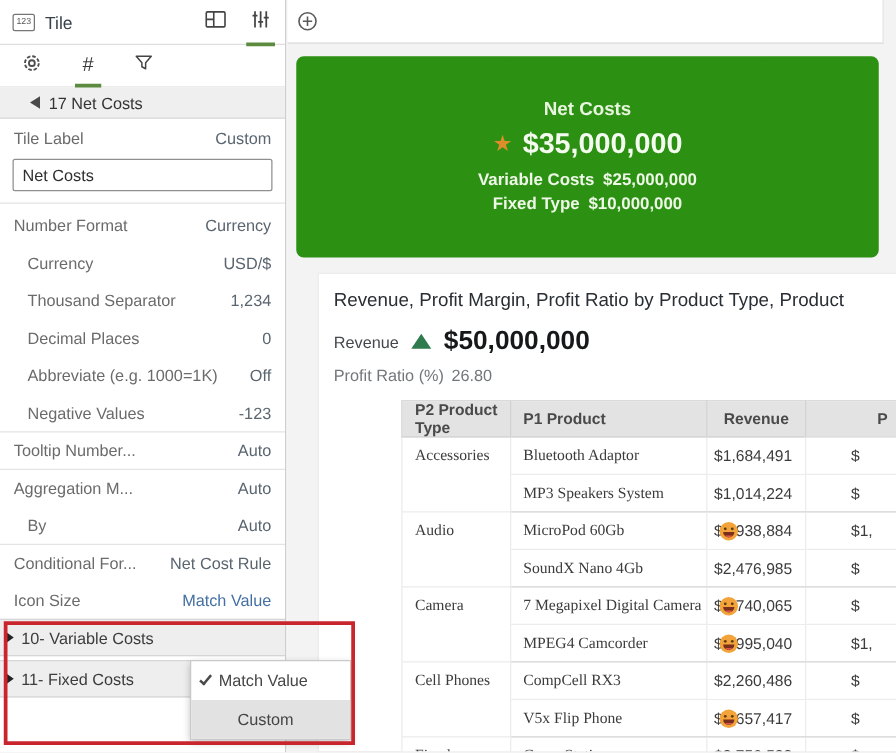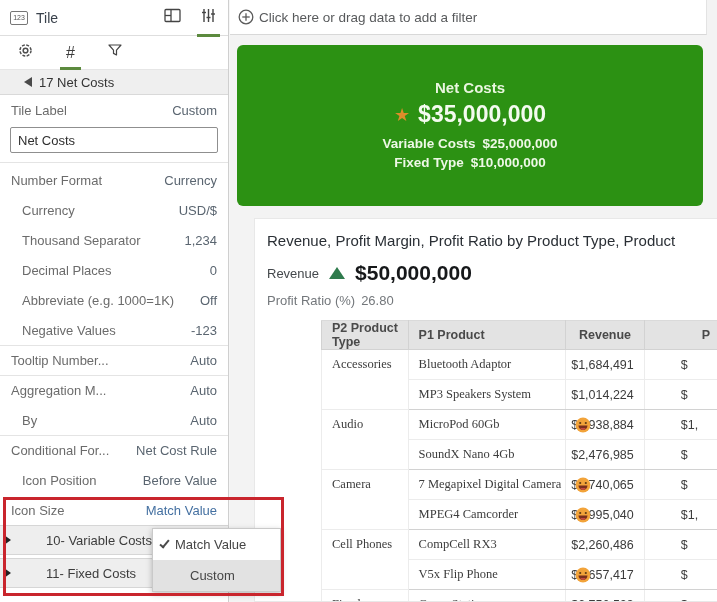--- a/index.html
+++ b/index.html
@@ -37,21 +37,21 @@
   .p-label { color:#6b6b6b; white-space:nowrap; }
   .p-value { margin-left:auto; color:#5a6570; white-space:nowrap; }
   .p-value.link { color:#4470a1; }
   .input-wrap { padding:2px 10px 7px; }
   .input-wrap input { width:100%; height:26px; border:1px solid #8f8f8f; border-radius:2px;
     font-family:"Liberation Sans", sans-serif; font-size:13px; color:#2f2f2f; padding:0 7px; }
   .divider { border-top:1px solid #e4e4e4; margin:2px 0; }
 
   .rule-row { height:30px; background:#eeeeee; border-top:1px solid #d6d6d6;
     border-bottom:1px solid #d6d6d6; display:flex; align-items:center; padding:0 8px 0 4px;
-    font-size:13px; color:#3c3c3c; margin-bottom:3px;gap:29px; }
+    font-size:13px; color:#3c3c3c; margin-bottom:3px; }
   .arrow-right { width:0; height:0; border-top:5px solid transparent; border-bottom:5px solid transparent;
     border-left:7px solid #222; margin-right:6px; }
 
   
   .dropdown { position:absolute; left:152px; top:528px; width:129px; background:#fff;
     border:1px solid #c9c9c9; box-shadow:0 2px 6px rgba(0,0,0,.25); z-index:6; }
   .dd-item { height:31px; display:flex; align-items:center; font-size:13px; color:#454545; padding-left:9px; }
   .dd-item .dd-label { margin-left:8px; }
   .dd-item.hl { background:#e2e2e2; }
   .dd-item.hl .dd-label { margin-left:28px; }
@@ -208,24 +208,20 @@
           <span class="p-value">Auto</span>
         </div>
         <div class="prop-row indent">
           <span class="p-label">By</span>
           <span class="p-value">Auto</span>
         </div>
         <div class="prop-row div-above">
           <span class="p-label">Conditional For...</span>
           <span class="p-value">Net Cost Rule</span>
         </div>
-        <div class="prop-row indent">
-          <span class="p-label">Icon Position</span>
-          <span class="p-value">Before Value</span>
-        </div>
         <div class="prop-row">
           <span class="p-label">Icon Size</span>
           <span class="p-value link">Match Value</span>
         </div>
       </div>
 
     <div id="rule-list">
         <div class="rule-row">
           <span class="arrow-right"></span>
           <span>10- Variable Costs</span>
@@ -252,21 +248,20 @@
   <div class="main">
 
     <div class="filter-bar">
       <span style="display:flex;">
         <svg width="16" height="16" viewBox="0 0 15 15" fill="none" stroke="#5a5a5a" stroke-width="1.2">
           <circle cx="7.5" cy="7.5" r="6.4"></circle>
             <line x1="7.5" y1="4" x2="7.5" y2="11"></line>
             <line x1="4" y1="7.5" x2="11" y2="7.5"></line>
         </svg>
       </span>
-      <span>Click here or drag data to add a filter</span>
     </div>
 
     <div class="green-tile">
       <div class="gt-title">Net Costs</div>
       <div class="gt-value-row">
         <span class="star">★</span>
         <span class="gt-value">$35,000,000</span>
       </div>
       <div class="gt-sub">
         <span>Variable Costs</span><span class="v">$25,000,000</span>

